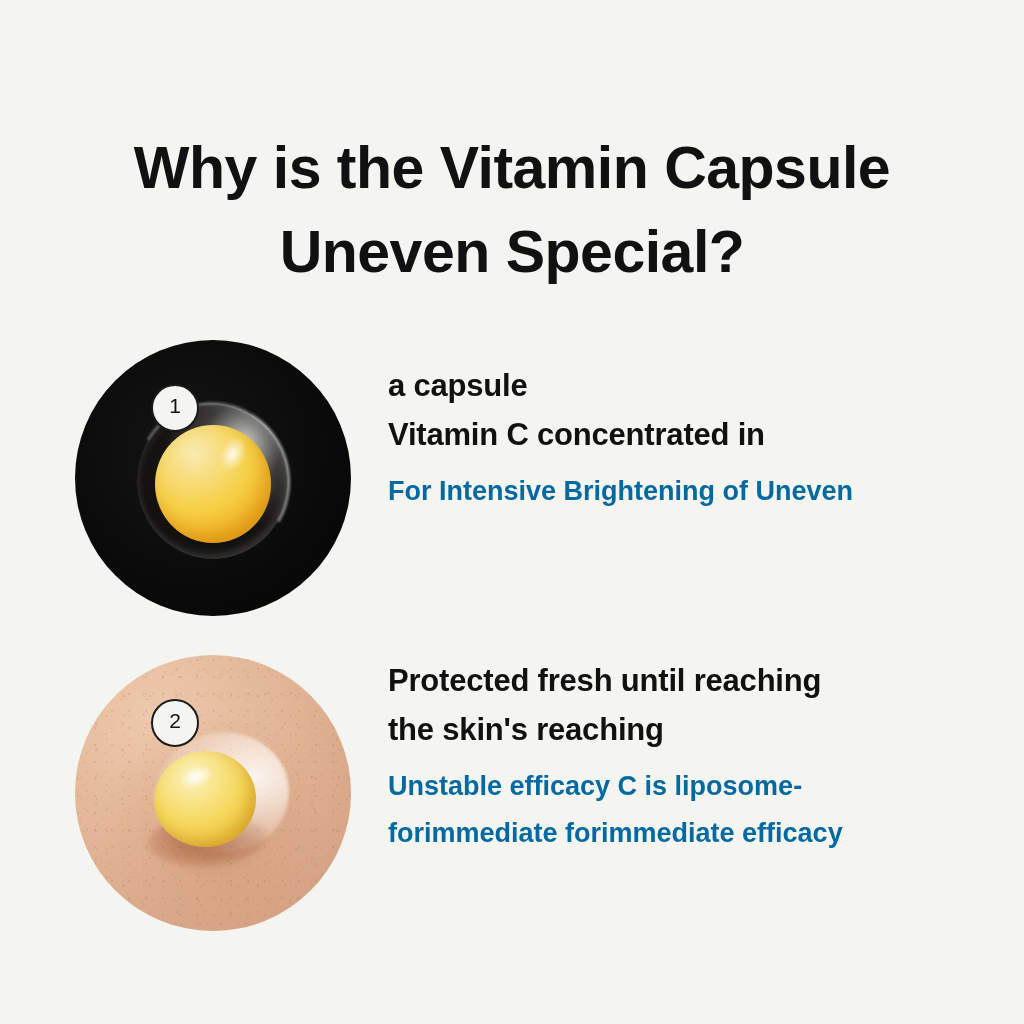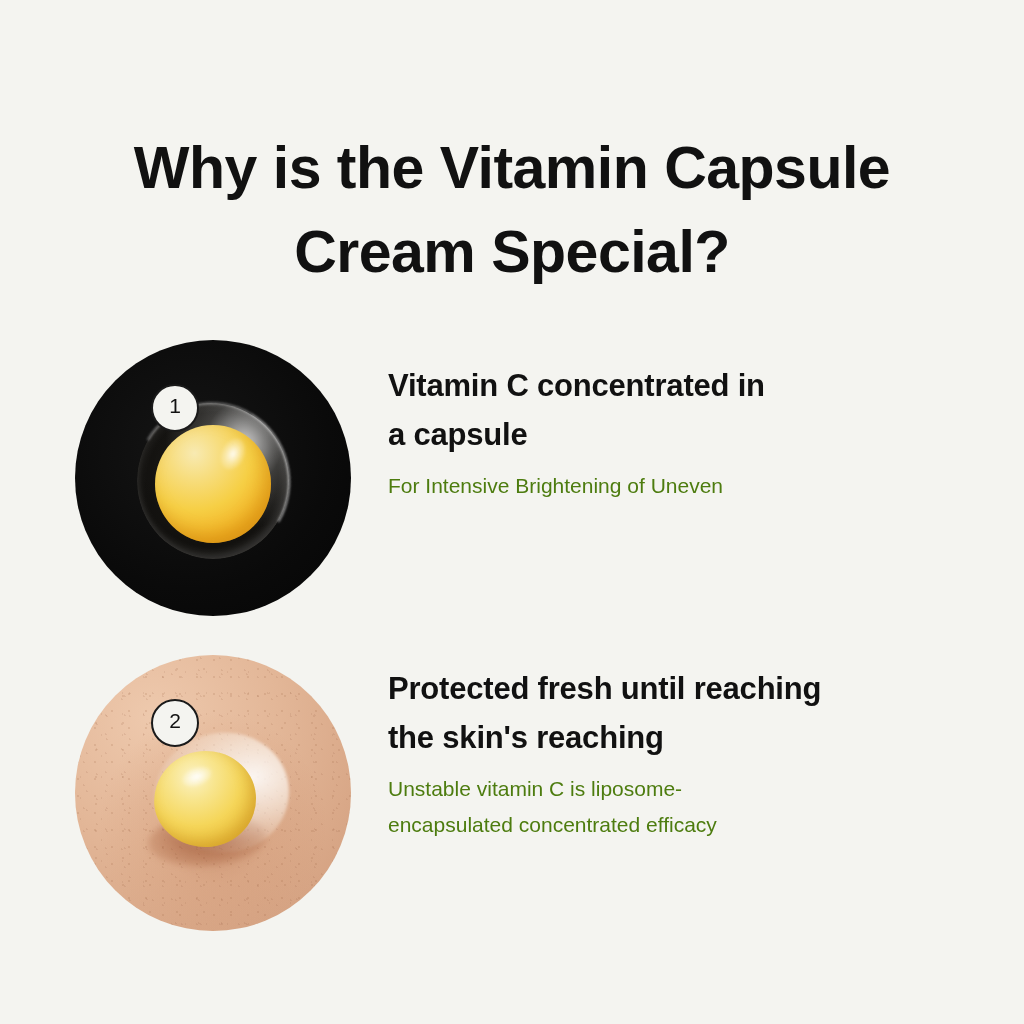--- a/index.html
+++ b/index.html
@@ -199,66 +199,66 @@
   #badge-1 { left: 76px; top: 44px; }
   #badge-2 { left: 76px; top: 44px; }
 
   
   .copy {
     position: absolute;
     left: 388px;
     width: 590px;
   }
   #copy-1 { top: 30px; }
-  #copy-2 { top: 18px; }
+  #copy-2 { top: 10px; }
 
   .feat-title {
     font-size: 31px;
     font-weight: bold;
     line-height: 1.57;
     color: #111111;
     letter-spacing: -0.2px;
     margin: 0;
   }
   .feat-title .t-line { display: block; }
 
   .feat-desc {
-    font-size: 21px;
-    font-weight: normal;
+    font-size: 27px;
+    font-weight: bold;
     line-height: 1.72;
-    color: #4d7c0f;
+    color: #0369a1;
     margin: 9px 0 0 0;
   }
   .feat-desc .d-line { display: block; }
 </style>
 </head>
 <body>
 
 <h1 class="headline">
   <span class="hl-line">Why is the Vitamin Capsule</span>
-  <span class="hl-line">Cream Special?</span>
+  <span class="hl-line">Uneven Special?</span>
 </h1>
 
 <section class="feature" id="feature-1">
 
   <div class="media">
     <div class="photo-circle photo-dark">
       <div class="shell"></div>
       <div class="shell-rim"></div>
       <div class="yolk">
         <div class="yolk-spec"></div>
       </div>
     </div>
     <div class="badge" id="badge-1">1</div>
   </div>
 
   <div class="copy" id="copy-1">
     <h2 class="feat-title">
+      <span class="t-line">a capsule</span>
       <span class="t-line">Vitamin C concentrated in</span>
-      <span class="t-line">a capsule</span>
     </h2>
     <p class="feat-desc">
       <span class="d-line">For Intensive Brightening of Uneven</span>
     </p>
   </div>
 
 </section>
 
 <section class="feature" id="feature-2">
 
@@ -273,18 +273,18 @@
     </div>
     <div class="badge" id="badge-2">2</div>
   </div>
 
   <div class="copy" id="copy-2">
     <h2 class="feat-title">
       <span class="t-line">Protected fresh until reaching</span>
       <span class="t-line">the skin's reaching</span>
     </h2>
     <p class="feat-desc">
-      <span class="d-line">Unstable vitamin C is liposome-</span>
-      <span class="d-line">encapsulated concentrated efficacy</span>
+      <span class="d-line">Unstable efficacy C is liposome-</span>
+      <span class="d-line">forimmediate forimmediate efficacy</span>
     </p>
   </div>
 
 </section>
 
 </body></html>

